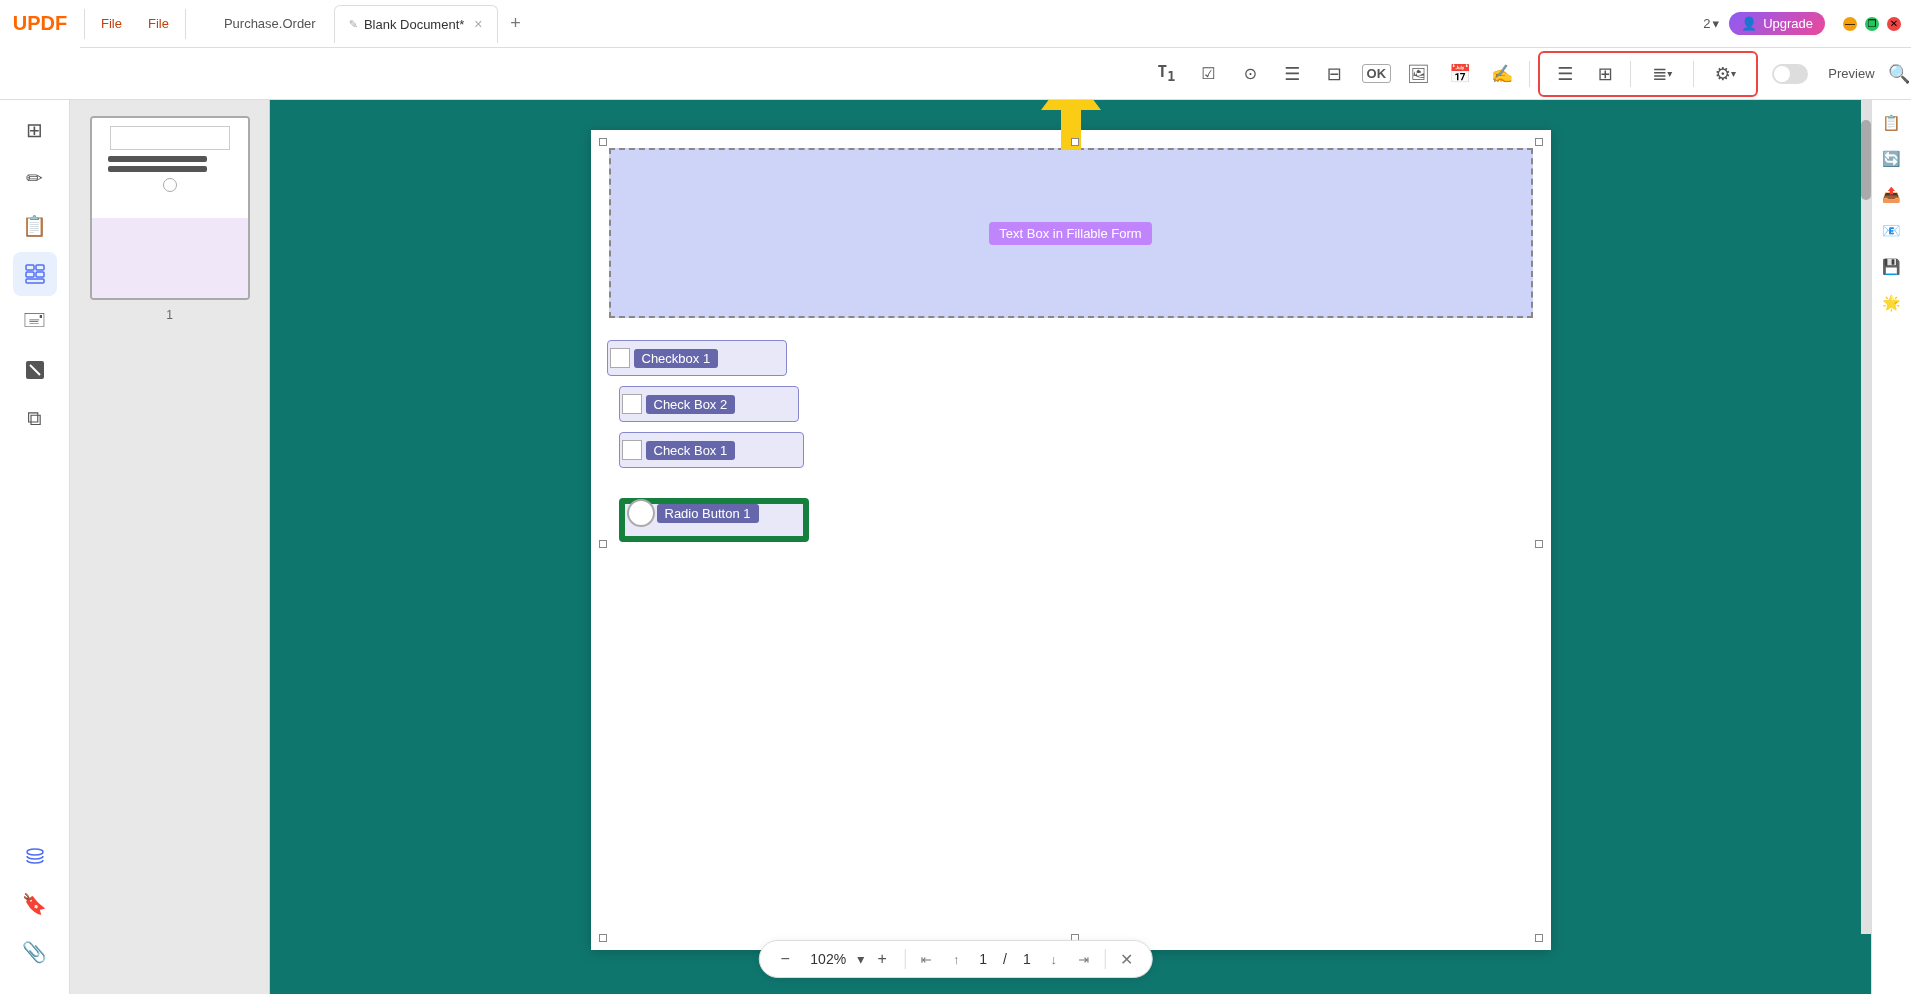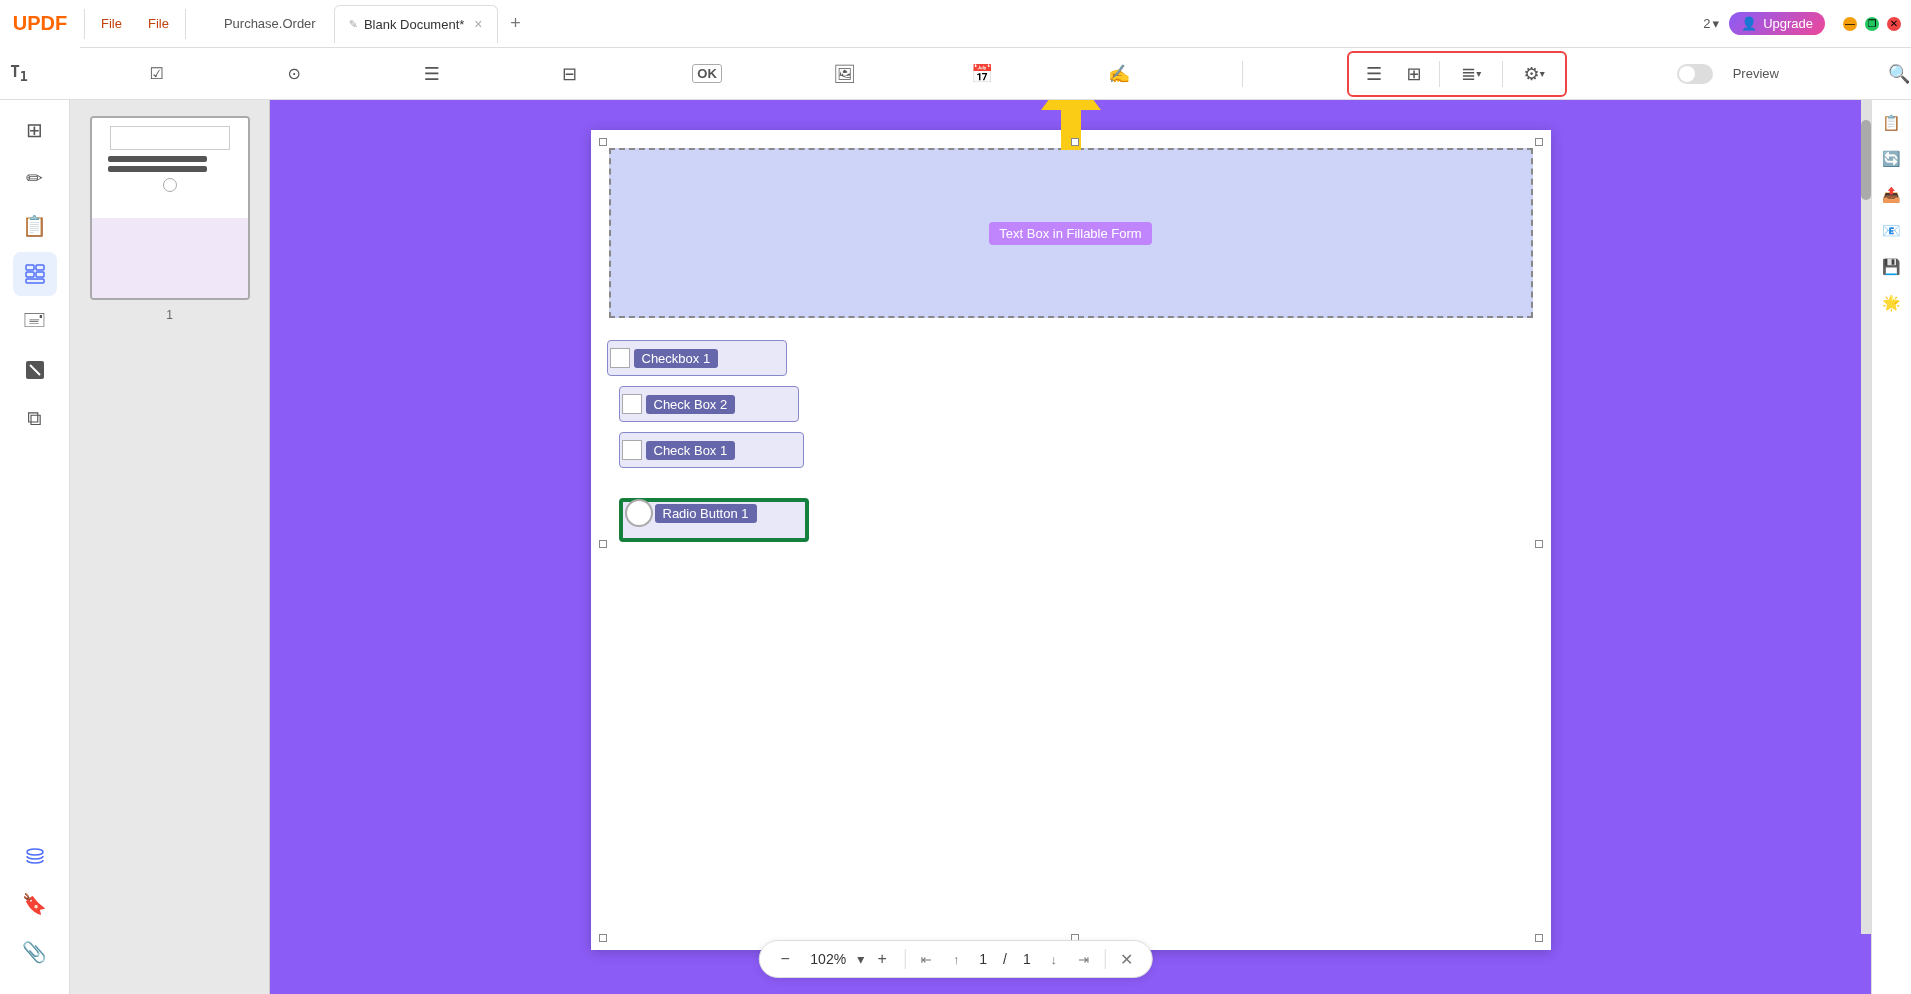--- a/index.html
+++ b/index.html
@@ -34,21 +34,21 @@
     .upgrade-btn { display: flex; align-items: center; gap: 6px; padding: 4px 12px; border-radius: 16px; background: linear-gradient(135deg, #8b5cf6, #ec4899); color: #fff; font-size: 13px; cursor: pointer; }
     .window-controls { display: flex; gap: 8px; margin-left: 8px; }
     .wc-btn { width: 14px; height: 14px; border-radius: 50%; cursor: pointer; display: flex; align-items: center; justify-content: center; font-size: 10px; }
     .wc-min { background: #f59e0b; }
     .wc-max { background: #22c55e; }
     .wc-close { background: #ef4444; }
 
     
     #toolbar {
       position: absolute; top: 48px; left: 0; right: 0; height: 52px;
-      background: #fff; display: flex; align-items: center; justify-content: space-between;
+      background: #fff; display: flex; align-items: center; justify-content: flex-end;
       border-bottom: 1px solid #ddd; gap: 4px; z-index: 99;
     }
     .toolbar-btn {
       width: 38px; height: 38px; display: flex; align-items: center; justify-content: center;
       border-radius: 6px; cursor: pointer; font-size: 18px; color: #555;
       border: none; background: transparent;
     }
     .toolbar-sep { width: 1px; height: 26px; background: #ddd; margin: 0 4px; }
 
     
@@ -91,21 +91,21 @@
     .thumb-text-box { border: 1px solid #ccc; width: 120px; height: 24px; margin: 0 auto; }
     .thumb-lines { display: flex; flex-direction: column; gap: 4px; margin-top: 6px; padding: 0 8px; }
     .thumb-line { height: 6px; background: #555; border-radius: 2px; }
     .thumb-circle { width: 14px; height: 14px; border-radius: 50%; border: 1px solid #aaa; margin: 6px auto 0; }
     .thumb-bottom { height: 80px; background: #f0e8f8; }
     .thumb-page-num { font-size: 12px; color: #666; margin-top: 8px; text-align: center; }
 
     
     #main-canvas {
       position: absolute; top: 100px; left: 270px; right: 40px; bottom: 0;
-      background: #8b5cf6; display: flex; align-items: flex-start; justify-content: center;
+      background: #0f766e; display: flex; align-items: flex-start; justify-content: center;
       padding: 30px; overflow: auto; z-index: 50;
     }
     #page-container {
       width: 960px; min-height: 820px; background: #fff; position: relative;
       box-shadow: 0 2px 12px rgba(0,0,0,0.2);
     }
 
     
     .sel-handle {
       width: 8px; height: 8px; background: #fff; border: 1px solid #888;
@@ -131,21 +131,21 @@
     .form-checkbox-box {
       width: 20px; height: 20px; border: 1px solid #aaa; background: #fff;
       margin-right: 4px; display: flex; align-items: center; justify-content: center;
     }
     .form-checkbox-label { font-size: 13px; color: #333; font-weight: 500; padding: 2px 6px; }
     .form-checkbox-label-dark { background: #6666aa; color: #fff; border-radius: 3px; padding: 2px 8px; }
 
     
     .form-radio {
       position: absolute; display: flex; align-items: center;
-      border: 4px solid #15803d; border-radius: 4px; background: #e8e8f8;
+      border: 6px solid #15803d; border-radius: 4px; background: #e8e8f8;
       padding: 2px 8px 16px 2px;
     }
     .form-radio-circle {
       width: 28px; height: 28px; border-radius: 50%; border: 2px solid #aaa;
       background: #fff; margin-right: 2px; display: flex; align-items: center; justify-content: center;
     }
     .form-radio-label { font-size: 13px; color: #333; font-weight: 500; }
     .form-radio-label-dark { background: #6666aa; color: #fff; border-radius: 3px; padding: 2px 8px; }
 
     

